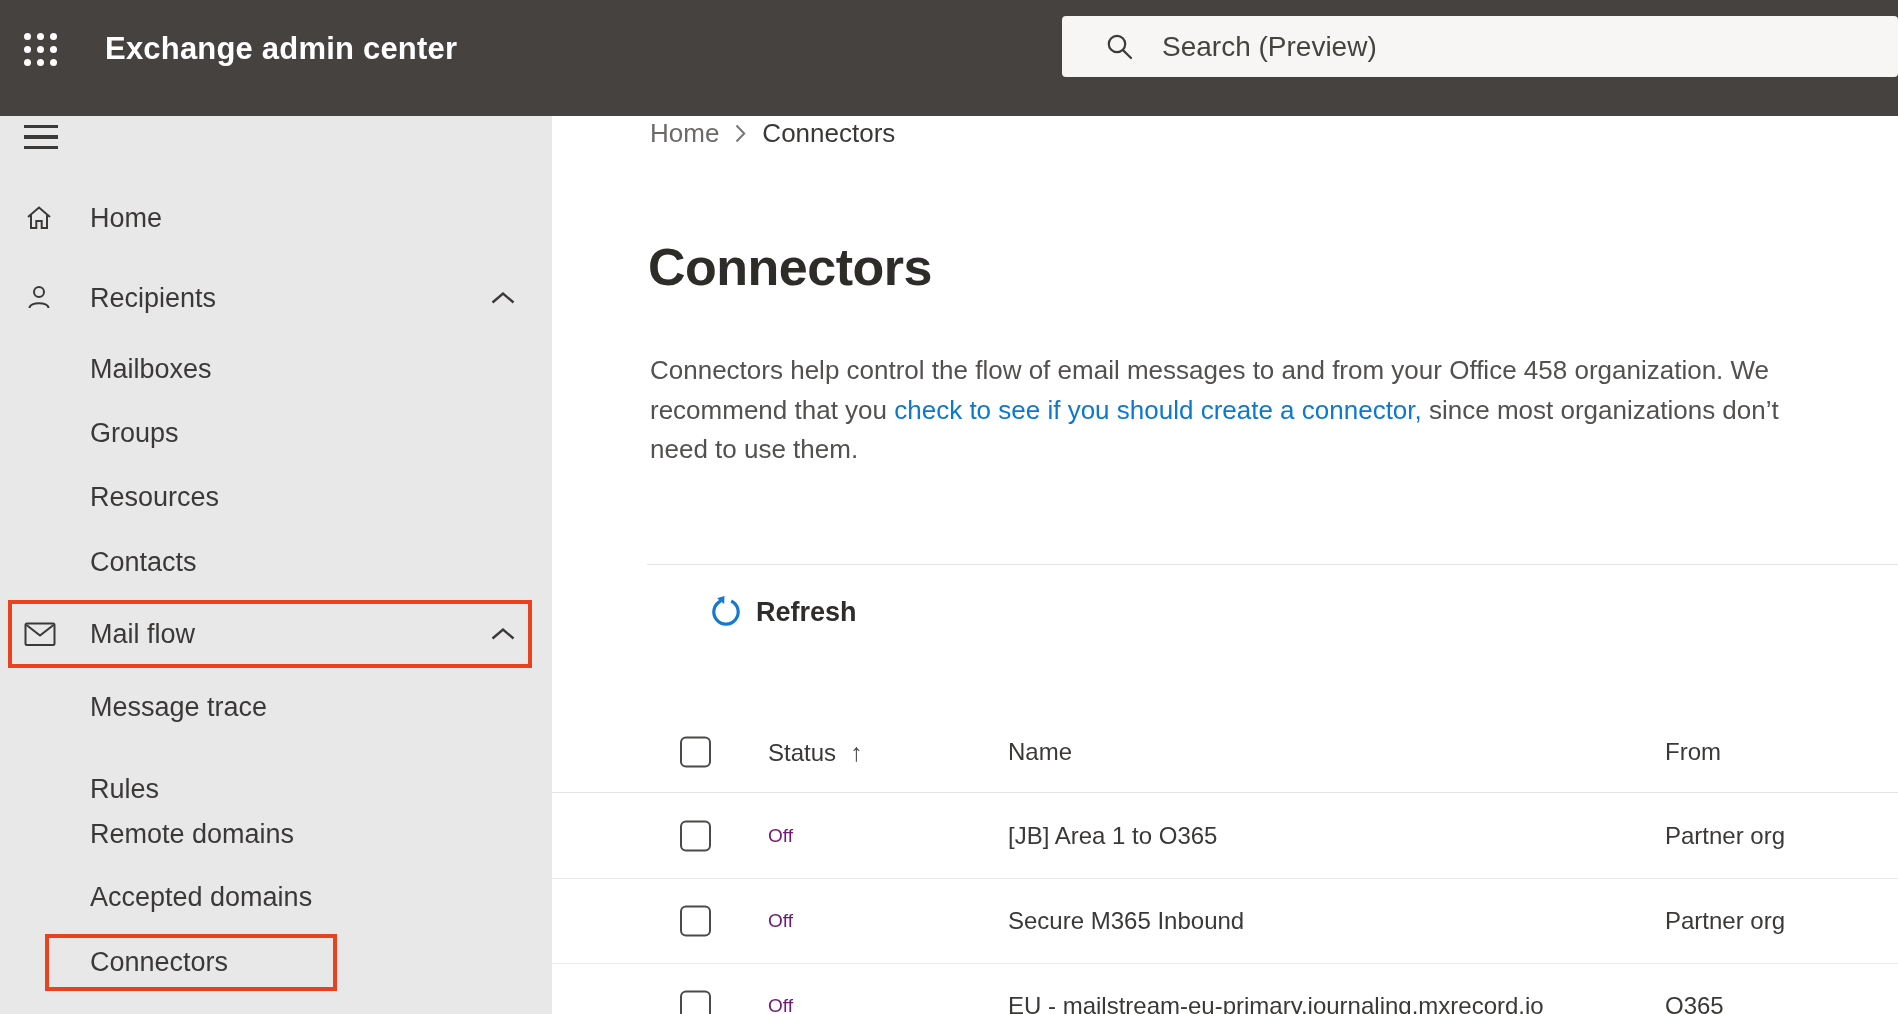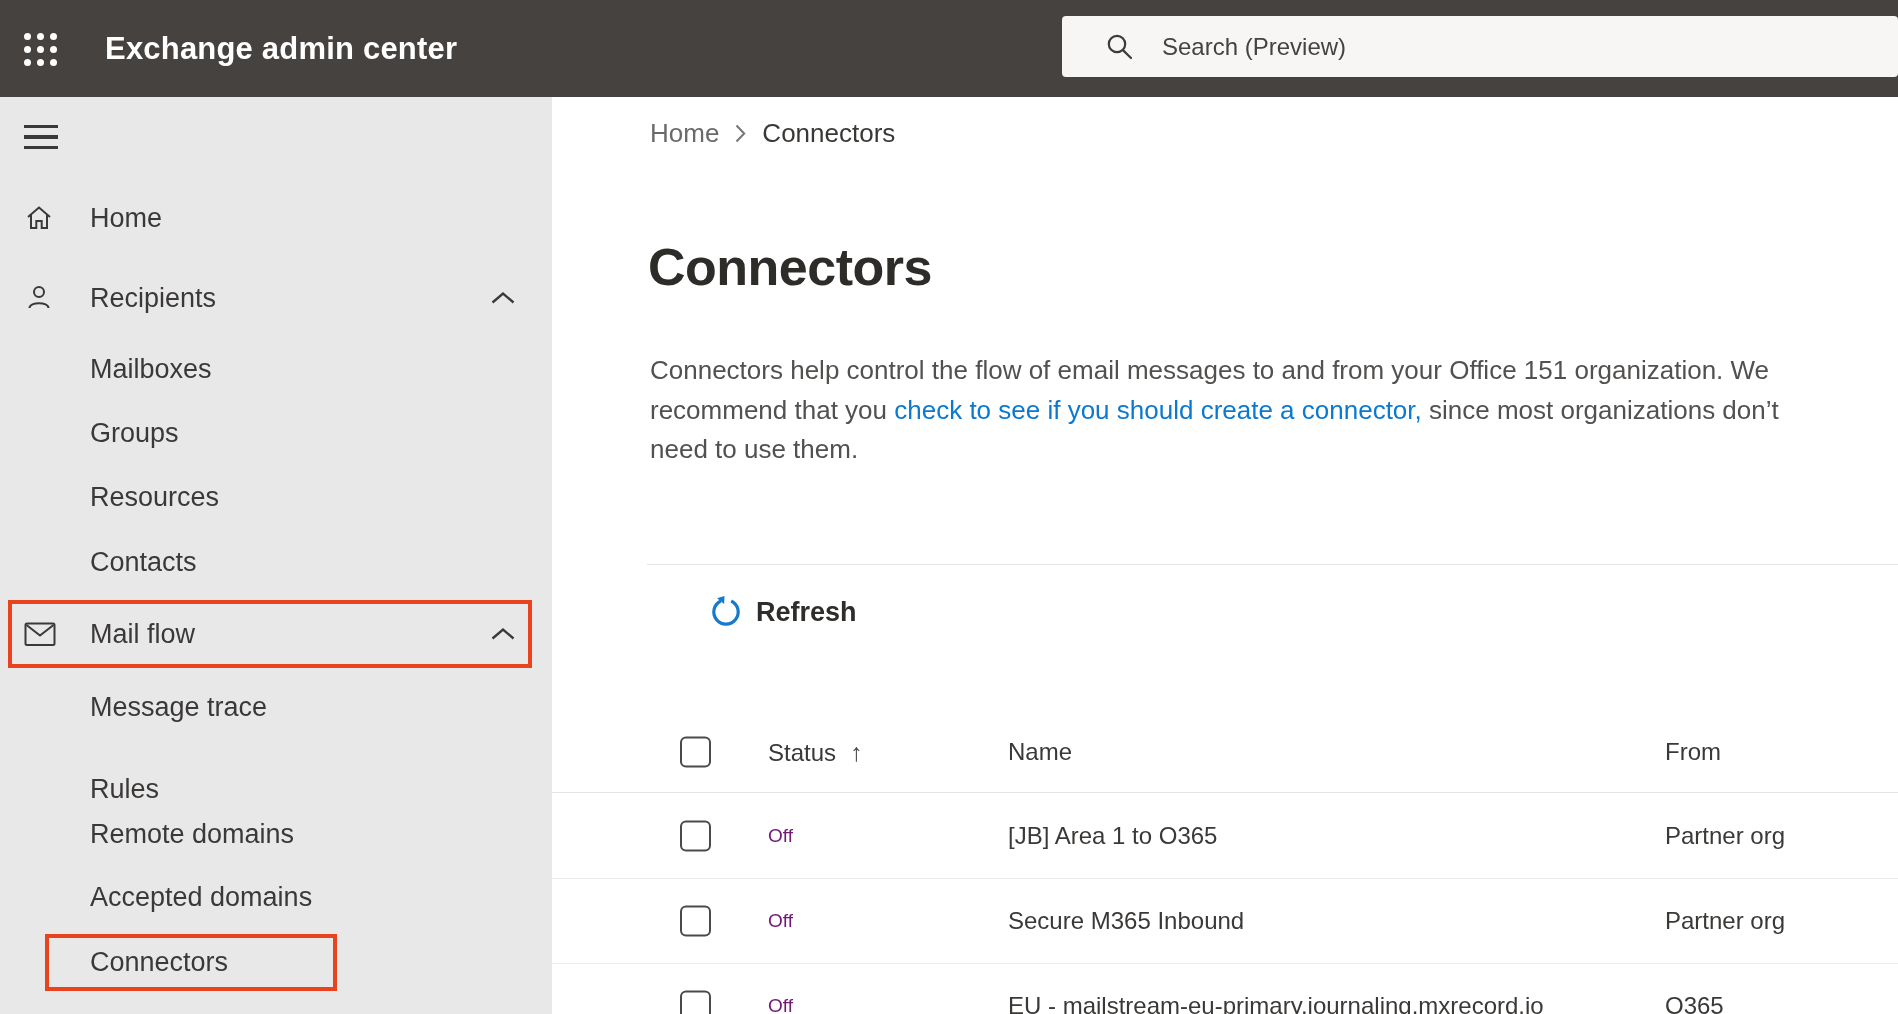--- a/index.html
+++ b/index.html
@@ -2,28 +2,28 @@
 <html style="--topbar-bg: #454240; --sidebar-bg: #e9e8e8; --accent-blue: #0f7bd3; --link-blue: #0b79d0; --annotation-red: #e8421f;"><head>
 <meta charset="utf-8">
 <style>
   html,body { margin:0; padding:0; }
   body {
     width:1898px; height:1014px; overflow:hidden; position:relative;
     background:#fff; font-family:"Liberation Sans", sans-serif;
     -webkit-font-smoothing:antialiased;
   }
   
-  .topbar { position:absolute; top:0; left:0; width:1898px; height:97px; background:var(--topbar-bg,#454240); z-index:5; }
+  .topbar { position:absolute; top:0; left:0; width:1898px; height:116px; background:var(--topbar-bg,#454240); z-index:5; }
   .waffle-btn { position:absolute; left:16px; top:25px; width:48px; height:48px; display:flex; align-items:center; justify-content:center; cursor:pointer; }
   .waffle { width:33px; height:33px; display:grid; grid-template-columns:repeat(3,7px); grid-template-rows:repeat(3,7px); gap:6px; }
   .waffle i { width:7px; height:7px; border-radius:50%; background:#fff; }
   .topbar-title { position:absolute; left:105px; top:0; height:97px; display:flex; align-items:center; color:#fff; font-size:31px; font-weight:700; letter-spacing:.2px; }
   .searchbox { position:absolute; left:1062px; right:0; top:16px; height:61px; background:#f7f6f5; border-radius:4px; display:flex; align-items:center; }
   .search-icon { margin-left:42px; flex:0 0 auto; }
-  .searchbox input { border:0; outline:0; background:transparent; margin-left:24px; width:640px; font-size:24px; color:#3b3a39; font-family:inherit; }
+  .searchbox input { border:0; outline:0; background:transparent; margin-left:24px; width:640px; font-size:28px; color:#3b3a39; font-family:inherit; }
   .searchbox input::placeholder { color:#45433f; opacity:1; }
 
   
   .sidebar { position:absolute; top:97px; left:0; width:552px; height:917px; background:var(--sidebar-bg,#e9e8e8); z-index:2; }
   .hamburger-btn { position:absolute; top:12px; left:0; width:80px; height:56px; display:flex; align-items:center; cursor:pointer; }
   .hamburger { margin-left:24px; width:34px; }
   .hamburger i { display:block; width:34px; height:3.5px; background:#3b3938; margin-bottom:7px; }
   .hamburger i:last-child { margin-bottom:0; }
   .nav-item { position:absolute; left:0; width:552px; height:56px; cursor:pointer; }
   .nav-icon { position:absolute; left:24px; top:50%; transform:translateY(-50%); width:32px; height:32px; display:flex; align-items:center; }
@@ -185,21 +185,21 @@
       <svg width="13" height="21" viewBox="0 0 13 21" fill="none" stroke="#787674" stroke-width="2">
         <path d="M2.5 2.5 L10.2 10.5 L2.5 18.5"></path>
       </svg>
     </span>
     <span class="crumb-current">Connectors</span>
   </div>
 
   <div class="page-title">Connectors</div>
 
   <div class="desc">
-    <div>Connectors help control the flow of email messages to and from your Office 151 organization. We</div>
+    <div>Connectors help control the flow of email messages to and from your Office 458 organization. We</div>
     <div><span>recommend that you </span><a>check to see if you should create a connector,</a><span> since most organizations don’t</span></div>
     <div>need to use them.</div>
   </div>
 
   <div class="divider"></div>
 
   <div class="toolbar">
     <div class="tb-btn tb-refresh">
       <span>
         <svg width="36" height="36" viewBox="0 0 34 34">

